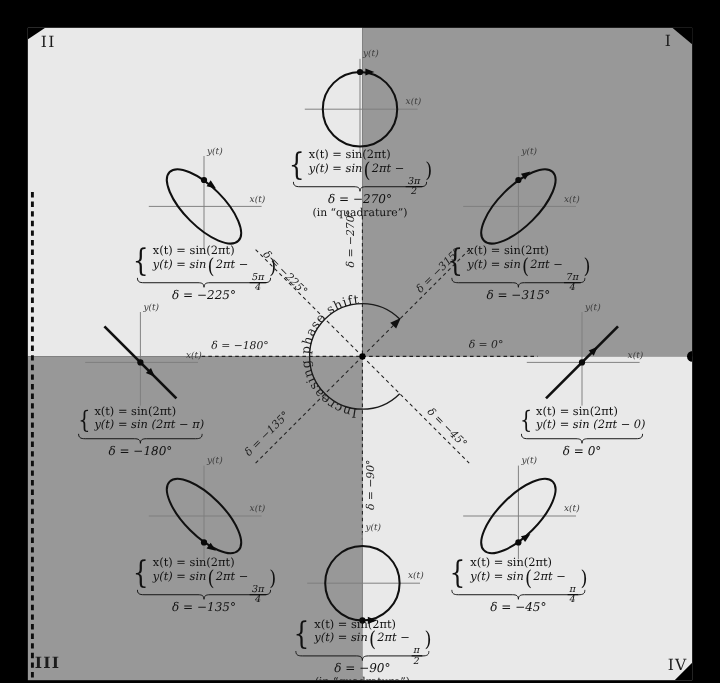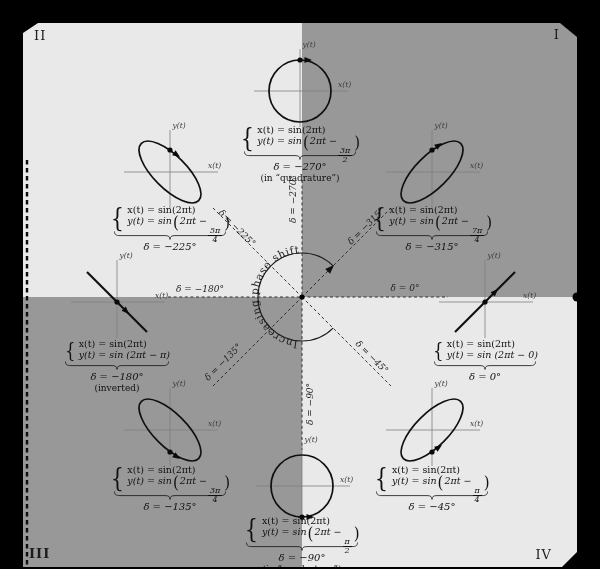--- a/index.html
+++ b/index.html
@@ -4,21 +4,21 @@
 <style>
   html,body{margin:0;padding:0;width:600px;height:569px;background:#000;overflow:hidden;
     font-family:"DejaVu Serif", serif;}
   #figure{position:absolute;left:23px;top:23px;width:554px;height:544px;overflow:hidden;}
   .quad{position:absolute;}
   #main-svg{position:absolute;left:0;top:0;z-index:2;}
   .qlab{position:absolute;z-index:6;font-size:13px;color:#1c1c1c;letter-spacing:1px;}
   .q-tl{left:11px;top:5px;}
   .q-tr{right:17px;top:4px;}
   .q-bl{left:6px;bottom:6px;font-weight:bold;}
-  .q-br{right:25px;bottom:5px;text-align:center;}
+  .q-br{right:4px;bottom:5px;text-align:center;}
   .raylab{position:absolute;z-index:3;white-space:nowrap;font-style:italic;font-size:9px;
     color:#222;}
   .plot{position:absolute;z-index:4;width:0;height:0;}
   .plot-svg{position:absolute;left:-55px;top:-50px;overflow:visible;}
   .axis{stroke:#7d7d7d;stroke-width:0.8;fill:none;}
   .curve{stroke:#101010;fill:none;}
   .axlab{font-style:italic;font-size:7.5px;fill:#3c3c3c;font-family:"DejaVu Serif",serif;}
   .eqwrap{position:absolute;left:-72px;width:144px;text-align:center;color:#111;}
   .eqbox{display:inline-block;text-align:left;}
   .eqrow{display:flex;align-items:center;}
@@ -187,21 +187,21 @@
       <div class="eqwrap" style="top: 36px;"><div class="eqbox"><div class="eqrow">
             <div class="brace small">{</div>
             <div class="eqlines">
               <div class="eq1">x(t) = sin(2πt)</div>
               <div class="eq2 plain">
                 <span>y(t) = sin (2πt − π)</span>
               </div>
             </div>
           </div></div><svg class="ub" width="104" height="9" viewBox="0 0 104 9">
           <path d="M0.5,0.5 C0.5,3.6 2,4.6 6,4.6 L47,4.6 C50.5,4.6 52,5.6 52,8.4 C52,5.6 53.5,4.6 57,4.6 L98,4.6 C102,4.6 103.5,3.6 103.5,0.5" fill="none" stroke="#111" stroke-width="0.8"></path>
-        </svg><div class="delta">δ = −180°</div><div class="note">(inverted)</div></div>
+        </svg><div class="delta">δ = −180°</div></div>
     </div>
     <div class="plot" style="left: 462px; top: 279px;">
       <svg class="plot-svg" width="110" height="100" viewBox="-55 -50 110 100">
         <line x1="-46" y1="0" x2="48" y2="0" class="axis"></line>
         <line x1="0" y1="-42" x2="0" y2="36" class="axis"></line>
         <line x1="-30" y1="30" x2="30" y2="-30" class="curve" stroke-width="2.2"></line>
         <circle cx="0" cy="0" r="2.6" fill="#0a0a0a"></circle>
         <path d="M0,0 L-7.5,3 L-7.5,-3 Z" fill="#0a0a0a" transform="translate(13,-13) rotate(-45)"></path>
         <text x="38" y="-4" class="axlab">x(t)</text>
         <text x="2.5" y="-44" class="axlab">y(t)</text>

